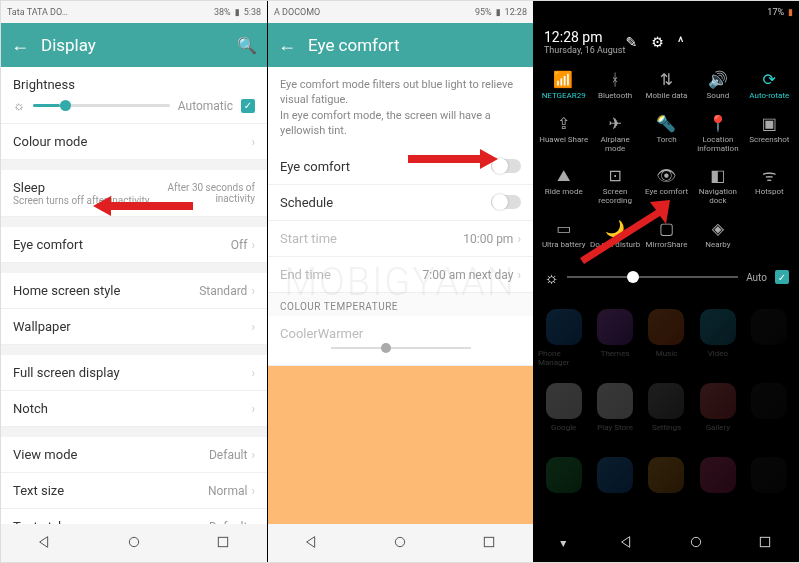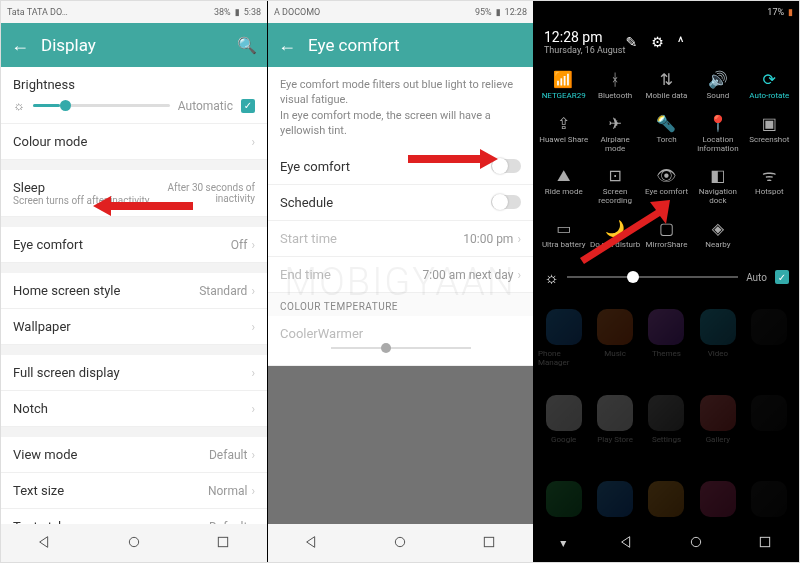--- a/index.html
+++ b/index.html
@@ -1,17 +1,17 @@
 <!DOCTYPE html>
 <html><head>
 <meta charset="utf-8">
 <style>
   * { margin: 0; padding: 0; box-sizing: border-box; font-family: -apple-system, Roboto, "Helvetica Neue", Arial, sans-serif; }
   body { width: 800px; height: 563px; display: flex; background: #fff; border: 1px solid #ddd; position: relative; overflow: hidden; }
-  .panel { width: 266px; height: 561px; position: relative; overflow: hidden; background:#737373; }
+  .panel { width: 266px; height: 561px; position: relative; overflow: hidden; background:#fdba74; }
   .panel + .panel { border-left: 1px solid #000000; }
 
   
   .status { height: 22px; background:#f5f5f5; font-size:9px; color:#666; display:flex; align-items:center; padding:0 6px; }
   .status .left{flex:1;}
   .status .right{display:flex; gap:4px; align-items:center;}
   .status.dark{background:#000; color:#ccc;}
 
   
   .hdr { height: 44px; background:#40a8a0; color:#fff; display:flex; align-items:center; padding:0 10px; gap:12px; font-size:17px; }
@@ -60,21 +60,21 @@
   .qs-head .icons{display:flex; gap:14px; font-size:14px;}
   .qs-grid{display:grid; grid-template-columns:repeat(5,1fr); padding:4px 4px; gap:2px 0;}
   .qt{display:flex; flex-direction:column; align-items:center; color:#aaa; font-size:8px; padding:6px 0; text-align:center; line-height:1.1;}
   .qt .ic{font-size:16px; margin-bottom:3px; height:18px;}
   .qt.active{color:#2ad1d1;}
   .qs-bright{display:flex; align-items:center; gap:8px; padding:8px 10px; color:#fff;}
   .qs-bright .track{flex:1; height:2px; background:#555; position:relative;}
   .qs-bright .track .thumb{position:absolute; left:35%; top:-5px; width:12px; height:12px; border-radius:50%; background:#fff;}
   .qs-bright .auto{font-size:10px; color:#aaa;}
 
-  .apps{position:absolute; top:300px; left:0; right:0; bottom:38px; display:grid; grid-template-columns:repeat(5,1fr); grid-auto-rows:70px; padding:8px 4px; gap:16px 0; filter:brightness(.22);}
+  .apps{position:absolute; top:300px; left:0; right:0; bottom:38px; display:grid; grid-template-columns:repeat(5,1fr); grid-auto-rows:70px; padding:8px 4px; gap:4px 0; filter:brightness(.22);}
   .app{display:flex; flex-direction:column; align-items:center; font-size:8px; color:#ddd;}
   .app .aicn{width:36px; height:36px; border-radius:10px; margin-bottom:4px;}
 
   
   .wm{position:absolute; top:50%; left:50%; transform:translate(-50%,-50%); font-size:38px; font-weight:300; color:rgba(150,150,150,.12); letter-spacing:2px; pointer-events:none; z-index:20;}
 </style>
 </head>
 <body>
 
 <div class="wm">MOBIGYAAN</div>
@@ -372,26 +372,26 @@
     <span class="auto">Auto</span>
     <span class="chkbox">✓</span>
   </div>
 
   <div class="apps" id="apps">
       <div class="app">
         <div class="aicn" style="background:linear-gradient(135deg,#2a8bd6,#1a5aa6);"></div>
         <div>Phone Manager</div>
       </div>
       <div class="app">
+        <div class="aicn" style="background:linear-gradient(135deg,#b25fd1,#6a2aa0);"></div>
+        <div>Themes</div>
+      </div>
+      <div class="app">
         <div class="aicn" style="background:linear-gradient(135deg,#e07a30,#c04a10);"></div>
         <div>Music</div>
-      </div>
-      <div class="app">
-        <div class="aicn" style="background:linear-gradient(135deg,#b25fd1,#6a2aa0);"></div>
-        <div>Themes</div>
       </div>
       <div class="app">
         <div class="aicn" style="background:linear-gradient(135deg,#2aa8c8,#1a7090);"></div>
         <div>Video</div>
       </div>
       <div class="app">
         <div class="aicn" style="background:linear-gradient(135deg,#222,#111);"></div>
         <div></div>
       </div>
       <div class="app">

